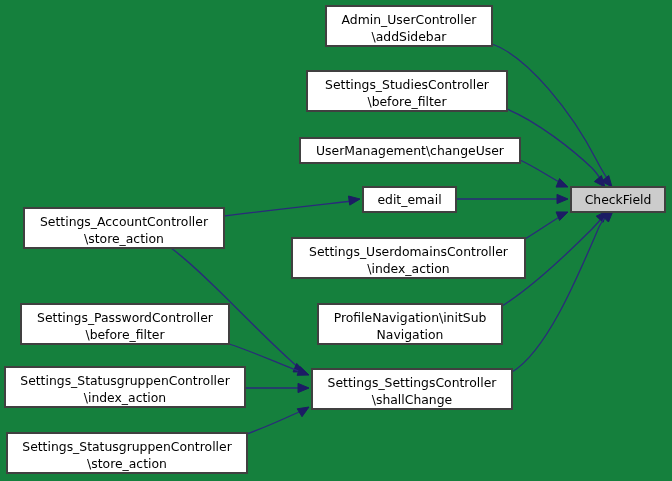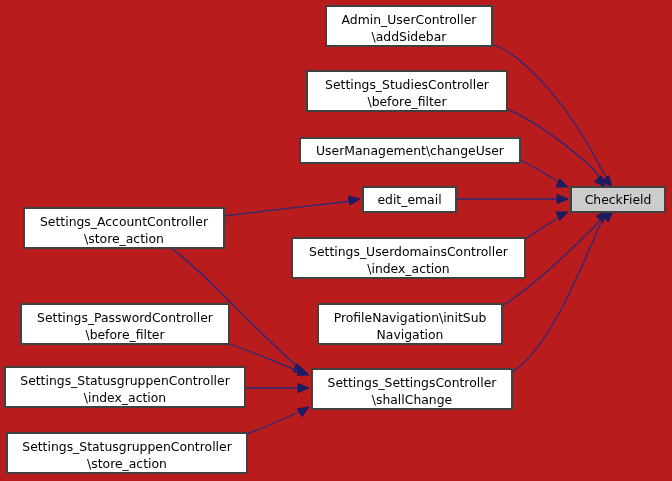--- a/index.html
+++ b/index.html
@@ -4,21 +4,21 @@
 <style>
   html, body {
     margin: 0;
     padding: 0;
     background: #ffffff;
   }
   #canvas-wrap {
     position: relative;
     width: 672px;
     height: 481px;
-    background: #b91c1c;
+    background: #15803d;
     overflow: hidden;
     font-family: "DejaVu Sans", sans-serif;
   }
   svg#graph {
     display: block;
     width: 672px;
     height: 481px;
   }
   .node-box {
     fill: #ffffff;

